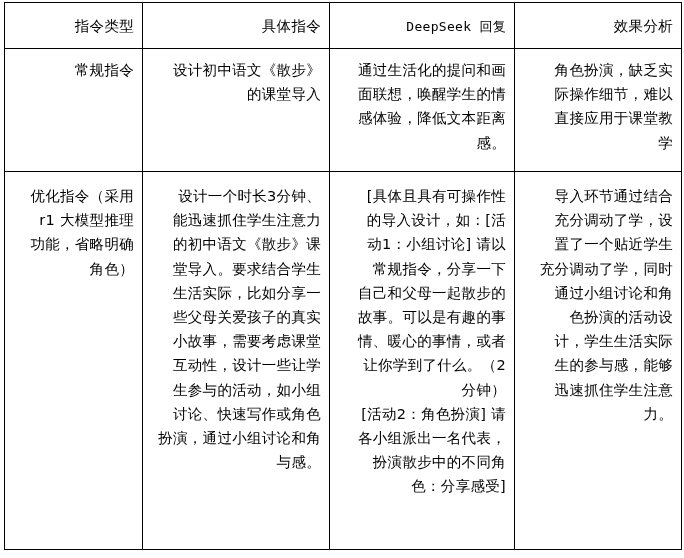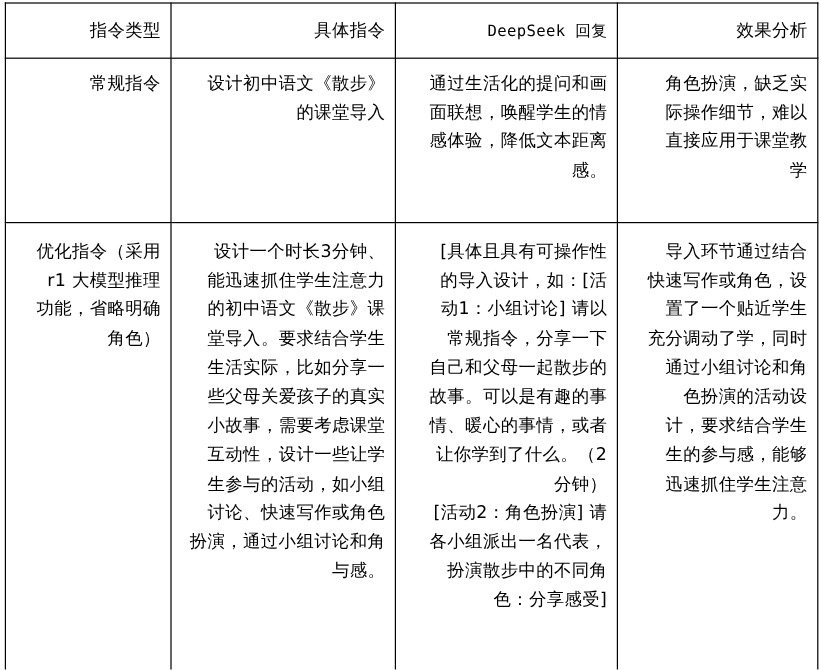--- a/index.html
+++ b/index.html
@@ -14,21 +14,21 @@
   table.main td {
     border: 1px solid #000;
     vertical-align: top;
     font-size: 14.5px;
     line-height: 24.2px;
     padding: 0 8px 0 8px;
     word-break: break-all;
     letter-spacing: 0.3px;
   }
   tr.head td { height: 46px; padding-top: 11px; box-sizing: border-box; }
-  tr.r1 td { height: 137px; padding-top: 9px; box-sizing: border-box; }
+  tr.r1 td { height: 123px; padding-top: 9px; box-sizing: border-box; }
   tr.r2 td { height: 378px; padding-top: 12px; box-sizing: border-box; }
   .mono { font-family: "DejaVu Sans Mono", monospace; font-size: 13px; margin-left: 18px; }
   .line { display: block; white-space: nowrap; }
 </style>
 </head>
 <body>
 
 <table class="main">
   <colgroup>
     <col style="width:138px">
@@ -95,25 +95,25 @@
       <span class="line">情、暖心的事情，或者</span>
       <span class="line">让你学到了什么。（2</span>
       <span class="line">分钟）</span>
       <span class="line">[活动2：角色扮演] 请</span>
       <span class="line">各小组派出一名代表，</span>
       <span class="line">扮演散步中的不同角</span>
       <span class="line">色：分享感受]</span>
     </td>
     <td>
       <span class="line">导入环节通过结合</span>
-      <span class="line">快速写作或角色，设</span>
+      <span class="line">充分调动了学，设</span>
       <span class="line">置了一个贴近学生</span>
       <span class="line">充分调动了学，同时</span>
       <span class="line">通过小组讨论和角</span>
       <span class="line">色扮演的活动设</span>
-      <span class="line">计，要求结合学生</span>
+      <span class="line">计，学生生活实际</span>
       <span class="line">生的参与感，能够</span>
       <span class="line">迅速抓住学生注意</span>
       <span class="line">力。</span>
     </td>
   </tr>
 </tbody>
   </table>
 
 </body></html>

